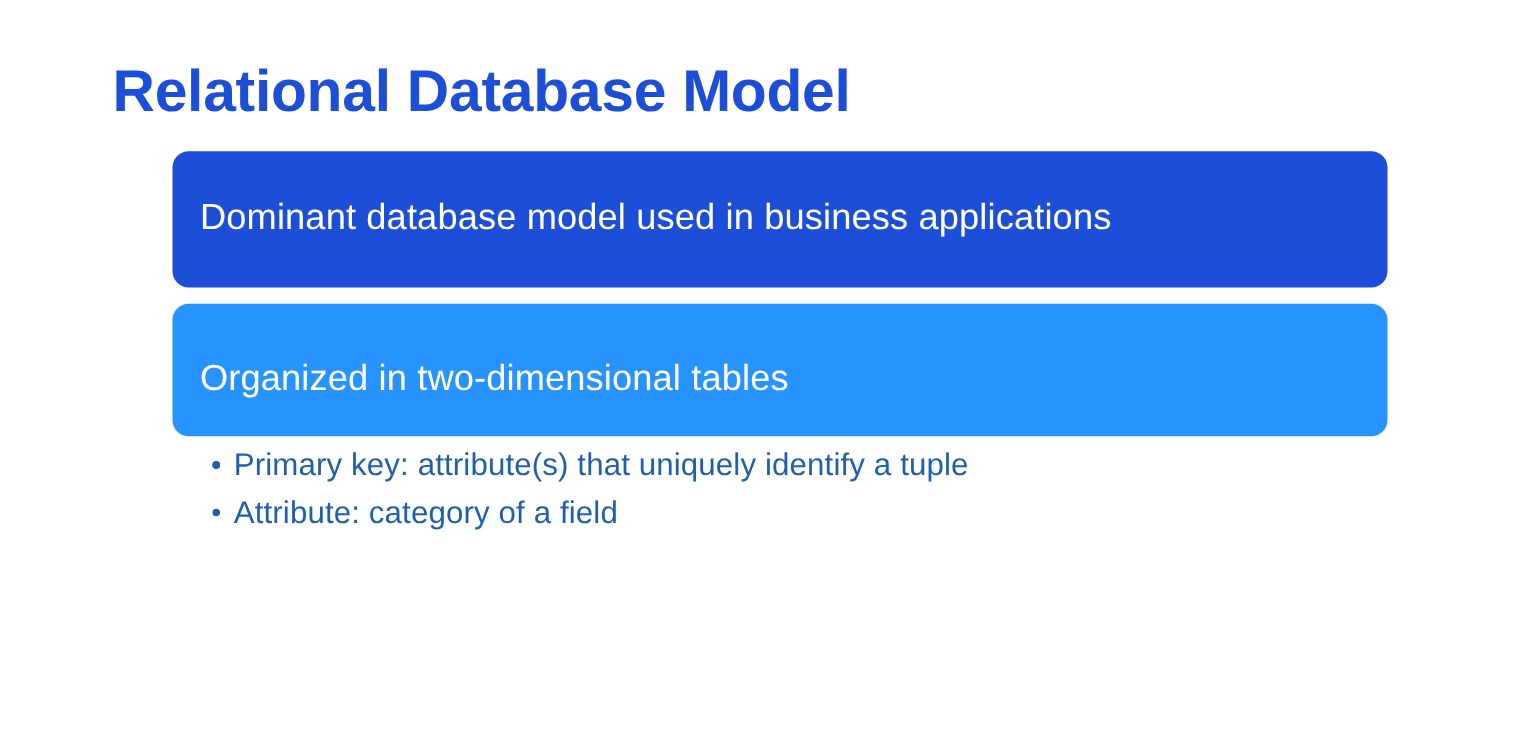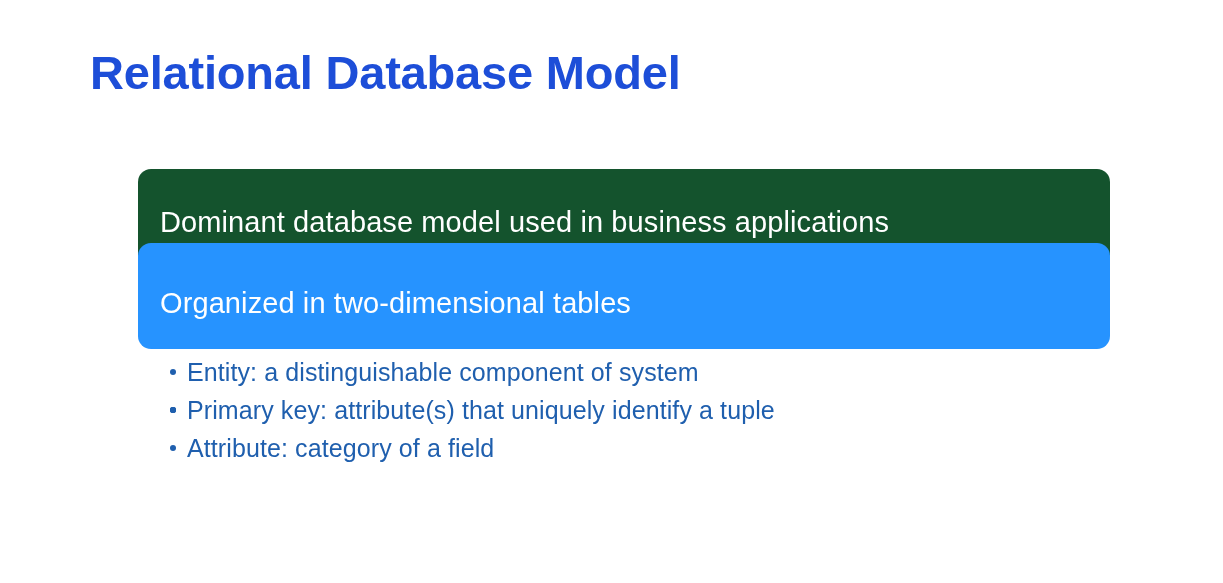--- a/index.html
+++ b/index.html
@@ -45,24 +45,23 @@
     border-radius: 13px;
     box-sizing: border-box;
     display: flex;
     flex-direction: column;
     justify-content: center;
   }
 
   .banner-navy {
     top: 121px;
     height: 109px;
-    background: #14532d;
+    background: #1d4ed8;
     padding: 0 22px 4px 22px;
     justify-content: center;
-    margin-top: 48px;
   }
 
   .banner-blue {
     top: 243px;
     height: 106px;
     background: #2693FF;
     padding: 0 32px 26px 22px;
     justify-content: flex-end;
   }
 
@@ -116,24 +115,20 @@
     <div class="banner-text">Dominant database model used in business applications</div>
   </div>
 
   <div class="banner banner-blue">
     <div class="banner-text">Organized in two-dimensional tables</div>
   </div>
 
   <ul class="bullet-list">
     <li class="bullet-item">
       <span class="bullet-dot"></span>
-      <span>Entity: a distinguishable component of system</span>
-    </li>
-    <li class="bullet-item">
-      <span class="bullet-dot"></span>
     </li>
     <li class="bullet-item">
       <span class="bullet-dot"></span>
     </li>
     <li class="bullet-item">
       <span class="bullet-dot"></span>
       <span>Primary key: attribute(s) that uniquely identify a tuple</span>
     </li>
     <li class="bullet-item">
       <span class="bullet-dot"></span>

